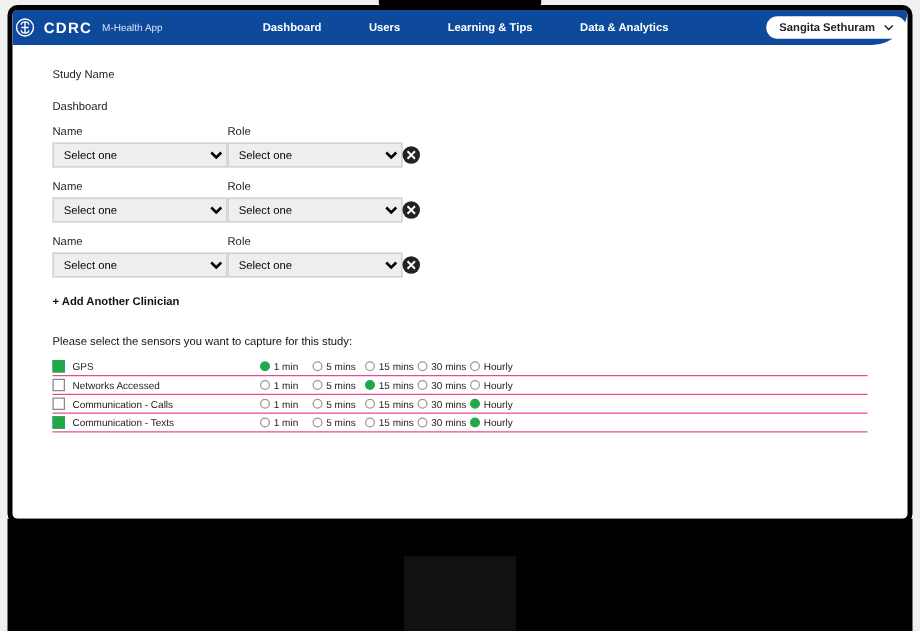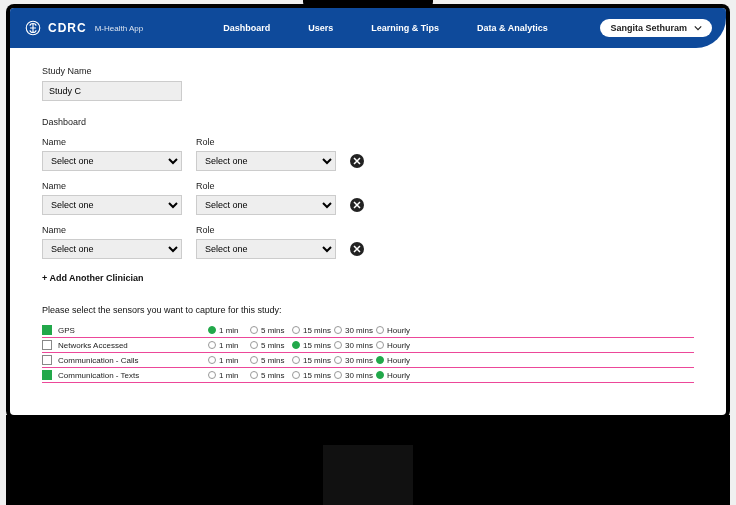--- a/index.html
+++ b/index.html
@@ -1,34 +1,34 @@
 <!DOCTYPE html>
 <html><head>
 <meta charset="utf-8">
 <style>
   * { box-sizing: border-box; margin: 0; padding: 0; font-family: Arial, Helvetica, sans-serif; }
   body { background: #f0f0f0; width: 736px; height: 505px; overflow: hidden; display: flex; justify-content: center; }
   .monitor-top { position: absolute; top: 0; left: 50%; transform: translateX(-50%); width: 130px; height: 8px; background: #000; border-radius: 0 0 6px 6px; z-index: 20; }
   .monitor-frame { position: absolute; top: 415px; left: 6px; right: 6px; height: 90px; background: #000; z-index: 15; }
   .monitor-stand { position: absolute; bottom: 0; left: 50%; transform: translateX(-50%); width: 90px; height: 60px; background: #111; z-index: 16; }
   .screen { position: absolute; top: 8px; left: 10px; right: 10px; height: 407px; background: #fff; border-radius: 4px; overflow: hidden; z-index: 10; box-shadow: 0 0 0 4px #000; }
-  .header { background: #0e4a9b; height: 40px; display: flex; align-items: center; padding: 0 14px; color: #fff; border-bottom-right-radius: 30px; }
+  .header { background: #0e4a9b; height: 28px; display: flex; align-items: center; padding: 0 1px; color: #fff; border-bottom-right-radius: 30px; }
   .brain-icon { width: 18px; height: 18px; margin-right: 6px; }
   .brand { font-weight: bold; font-size: 12px; letter-spacing: 1px; }
   .subbrand { font-size: 8px; margin-left: 8px; opacity: .85; }
   .nav { display: flex; gap: 38px; margin-left: 80px; font-size: 9px; font-weight: bold; }
   .nav span { cursor: pointer; }
   .user-pill { margin-left: auto; background: #fff; color: #222; border-radius: 14px; padding: 4px 10px; font-size: 9px; font-weight: bold; display: flex; align-items: center; gap: 7px; cursor: pointer; }
   .chev { width: 8px; height: 8px; }
   .content { padding: 18px 32px; }
   h1 { font-size: 15px; font-weight: bold; color: #111; margin-bottom: 18px; }
   .field-label { font-size: 9px; color: #222; margin-bottom: 4px; }
   .text-input { width: 140px; height: 20px; background: #eee; border: 1px solid #ccc; font-size: 9px; padding: 0 6px; }
   .section-label { font-size: 9px; color: #222; margin-top: 16px; margin-bottom: 10px; }
-  .clin-row { display: flex; align-items: flex-end; gap: 14px; margin-bottom: 10px; }
+  .clin-row { display: flex; align-items: flex-end; margin-bottom: 10px; }
   .clin-col { display: flex; flex-direction: column; }
   .select { width: 140px; height: 20px; background: #eee; border: 1px solid #ccc; font-size: 9px; padding: 0 4px; }
   .remove-btn { width: 14px; height: 14px; border-radius: 50%; background: #222; color: #fff; display: flex; align-items: center; justify-content: center; font-size: 9px; margin-bottom: 3px; cursor: pointer; }
   .add-link { font-size: 9px; font-weight: bold; color: #111; margin-top: 14px; cursor: pointer; }
   .sensors-label { font-size: 9px; font-weight: normal; color: #111; margin-top: 22px; margin-bottom: 8px; }
   .sensor-row { display: flex; align-items: center; border-bottom: 1px solid #ec4899; height: 15px; font-size: 8px; color: #222; }
   .sensor-row .cb { width: 10px; height: 10px; border: 1px solid #888; margin-right: 6px; display: flex; align-items: center; justify-content: center; cursor: pointer; }
   .sensor-row .cb.checked { background: #22a84a; border-color: #22a84a; }
   .sensor-name { width: 150px; }
   .radio-cell { width: 42px; display: flex; gap: 3px; }
@@ -61,21 +61,20 @@
       <span>Sangita Sethuram</span>
       <svg class="chev" viewBox="0 0 10 10">
           <path d="M1 3l4 4 4-4" stroke="#222" fill="none" stroke-width="1.5"></path>
         </svg>
     </div>
   </div>
 
   <div class="content">
 
     <div class="field-label">Study Name</div>
-    <input class="text-input" value="Study C" style="">
 
     <div class="section-label">Dashboard</div>
 
     <div id="clinician-rows">
         <div class="clin-row">
           <div class="clin-col">
             <div class="field-label">Name</div>
             <select class="select"><option>Select one</option></select>
           </div>
           <div class="clin-col">

